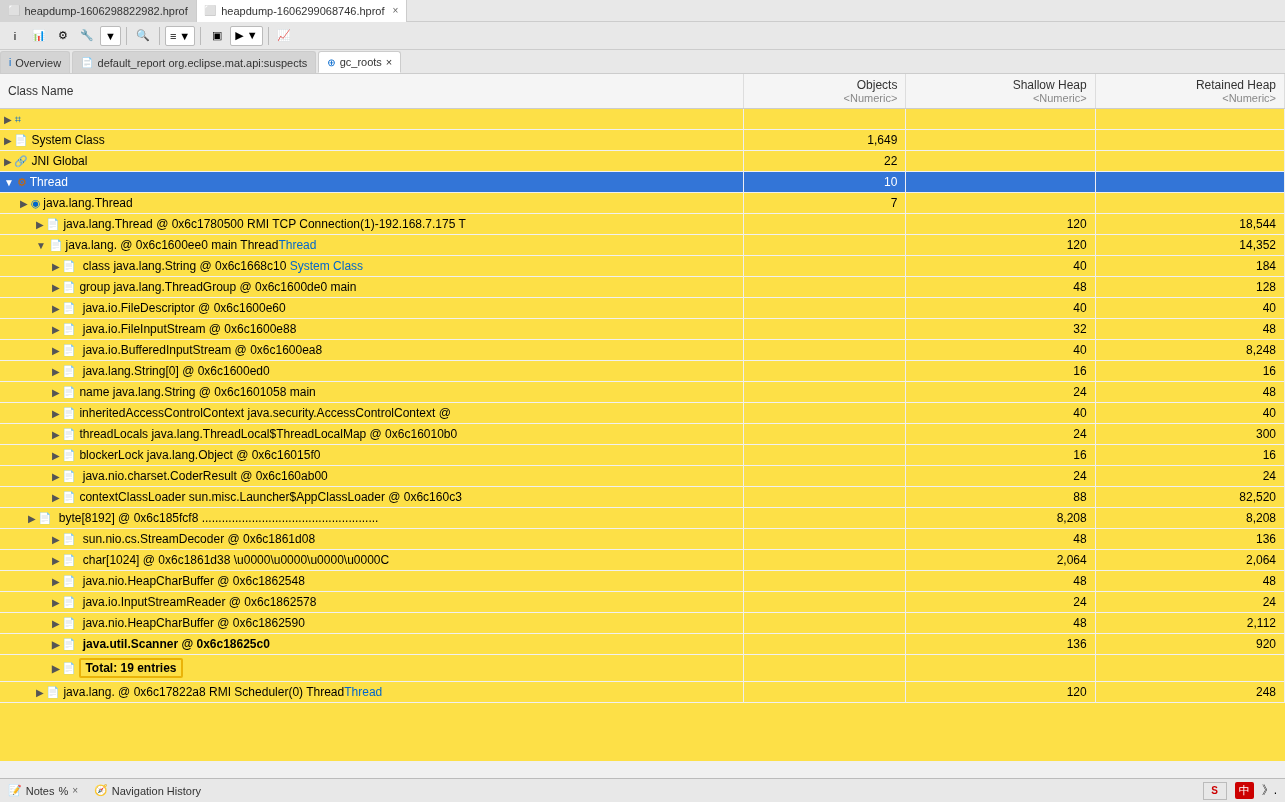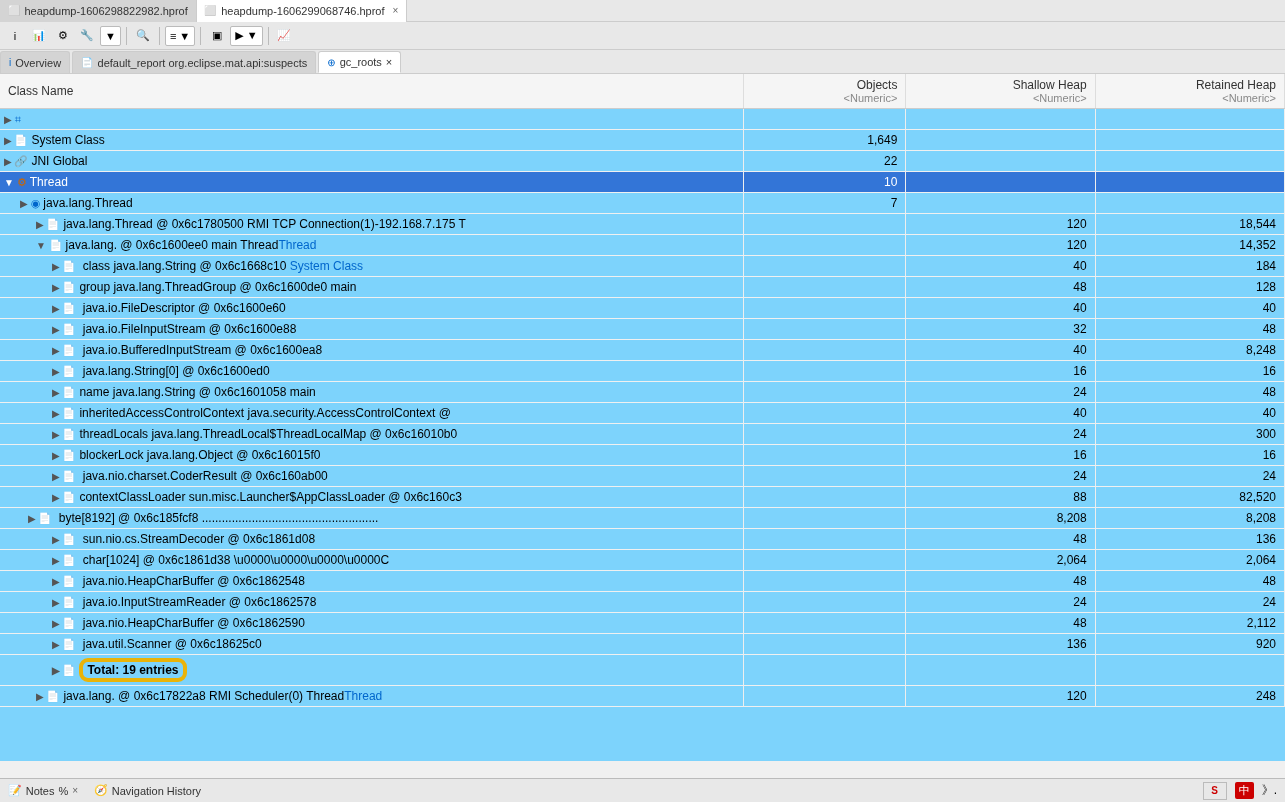--- a/index.html
+++ b/index.html
@@ -18,21 +18,21 @@
     .toolbar-sep { width: 1px; height: 18px; background: #bbb; margin: 0 3px; }
     .toolbar-dropdown { display: flex; align-items: center; border: 1px solid #bbb; border-radius: 2px; height: 20px; padding: 0 4px; background: #fff; font-size: 11px; cursor: pointer; }
 
     
     .view-tabs { display: flex; background: #e8e8e8; border-bottom: 1px solid #ccc; height: 24px; align-items: flex-end; }
     .view-tab { display: flex; align-items: center; padding: 0 8px; height: 22px; border: 1px solid #ccc; border-bottom: none; font-size: 11px; color: #333; background: #d4d4d4; cursor: pointer; gap: 4px; margin-right: 2px; border-radius: 3px 3px 0 0; }
     .view-tab.active { background: #fff; border-bottom: 1px solid #fff; }
     .view-tab-icon { color: #0066cc; font-size: 10px; }
 
     
-    .table-container { background: #7dd3fc; overflow: auto; height: calc(100vh - 115px); }
+    .table-container { background: #fde047; overflow: auto; height: calc(100vh - 115px); }
     table { width: 100%; border-collapse: collapse; font-size: 12px; }
     thead tr { background: #f5f5f5; }
     thead th { padding: 4px 8px; border-bottom: 1px solid #ccc; border-right: 1px solid #ddd; text-align: left; font-weight: normal; color: #333; white-space: nowrap; }
     thead th.right { text-align: right; }
     .col-classname { width: 55%; }
     .col-objects { width: 12%; text-align: right; }
     .col-shallow { width: 14%; text-align: right; }
     .col-retained { width: 14%; text-align: right; }
     .sub-header { color: #888; font-size: 11px; }
 
@@ -47,21 +47,21 @@
 
     .row-icon { display: inline-block; margin-right: 3px; font-size: 11px; }
     .icon-thread { color: #cc6600; }
     .icon-class { color: #0066cc; }
     .icon-field { color: #666; }
     .icon-jni { color: #666; }
 
     .link-blue { color: #0066cc; text-decoration: none; }
 
     .total-row td { font-weight: bold; }
-    .total-outline { display: inline-block; border: 4px solid #eab308; padding: 1px 4px; border-radius: 9px; }
+    .total-outline { display: inline-block; border: 2px solid #eab308; padding: 1px 4px; border-radius: 2px; }
 
     
     .statusbar { display: flex; align-items: center; background: #e8e8e8; border-top: 1px solid #bbb; height: 24px; padding: 0 8px; gap: 16px; position: fixed; bottom: 0; left: 0; right: 0; }
     .statusbar-item { display: flex; align-items: center; gap: 4px; font-size: 11px; color: #333; }
     .statusbar-close { font-size: 10px; color: #666; cursor: pointer; }
     .statusbar-right { margin-left: auto; display: flex; align-items: center; gap: 8px; }
     .lang-btn { background: #cc0000; color: #fff; padding: 1px 4px; font-size: 11px; border-radius: 2px; }
   </style>
 </head>
 <body>
@@ -277,21 +277,21 @@
           <td class="right">24</td>
           <td class="right">24</td>
         </tr>
         <tr>
           <td style="padding-left: 52px;"><span class="expand-arrow">▶</span><span class="row-icon icon-field">📄</span><span><java local=""> java.nio.HeapCharBuffer @ 0x6c1862590</java></span></td>
           <td class="right"></td>
           <td class="right">48</td>
           <td class="right">2,112</td>
         </tr>
         <tr>
-          <td style="padding-left: 52px;"><span class="expand-arrow">▶</span><span class="row-icon icon-field">📄</span><span><java local=""> java.util.Scanner @ 0x6c18625c0</java></span></td>
+          <td style="padding-left: 52px; font-weight: bold;"><span class="expand-arrow">▶</span><span class="row-icon icon-field">📄</span><span><java local=""> java.util.Scanner @ 0x6c18625c0</java></span></td>
           <td class="right"></td>
           <td class="right">136</td>
           <td class="right">920</td>
         </tr>
         <tr class="total-row">
           <td style="padding-left: 52px;"><span class="expand-arrow">▶</span><span class="row-icon icon-field">📄</span><span class="total-outline">Total: 19 entries</span></td>
           <td class="right"></td>
           <td class="right"></td>
           <td class="right"></td>
         </tr>

